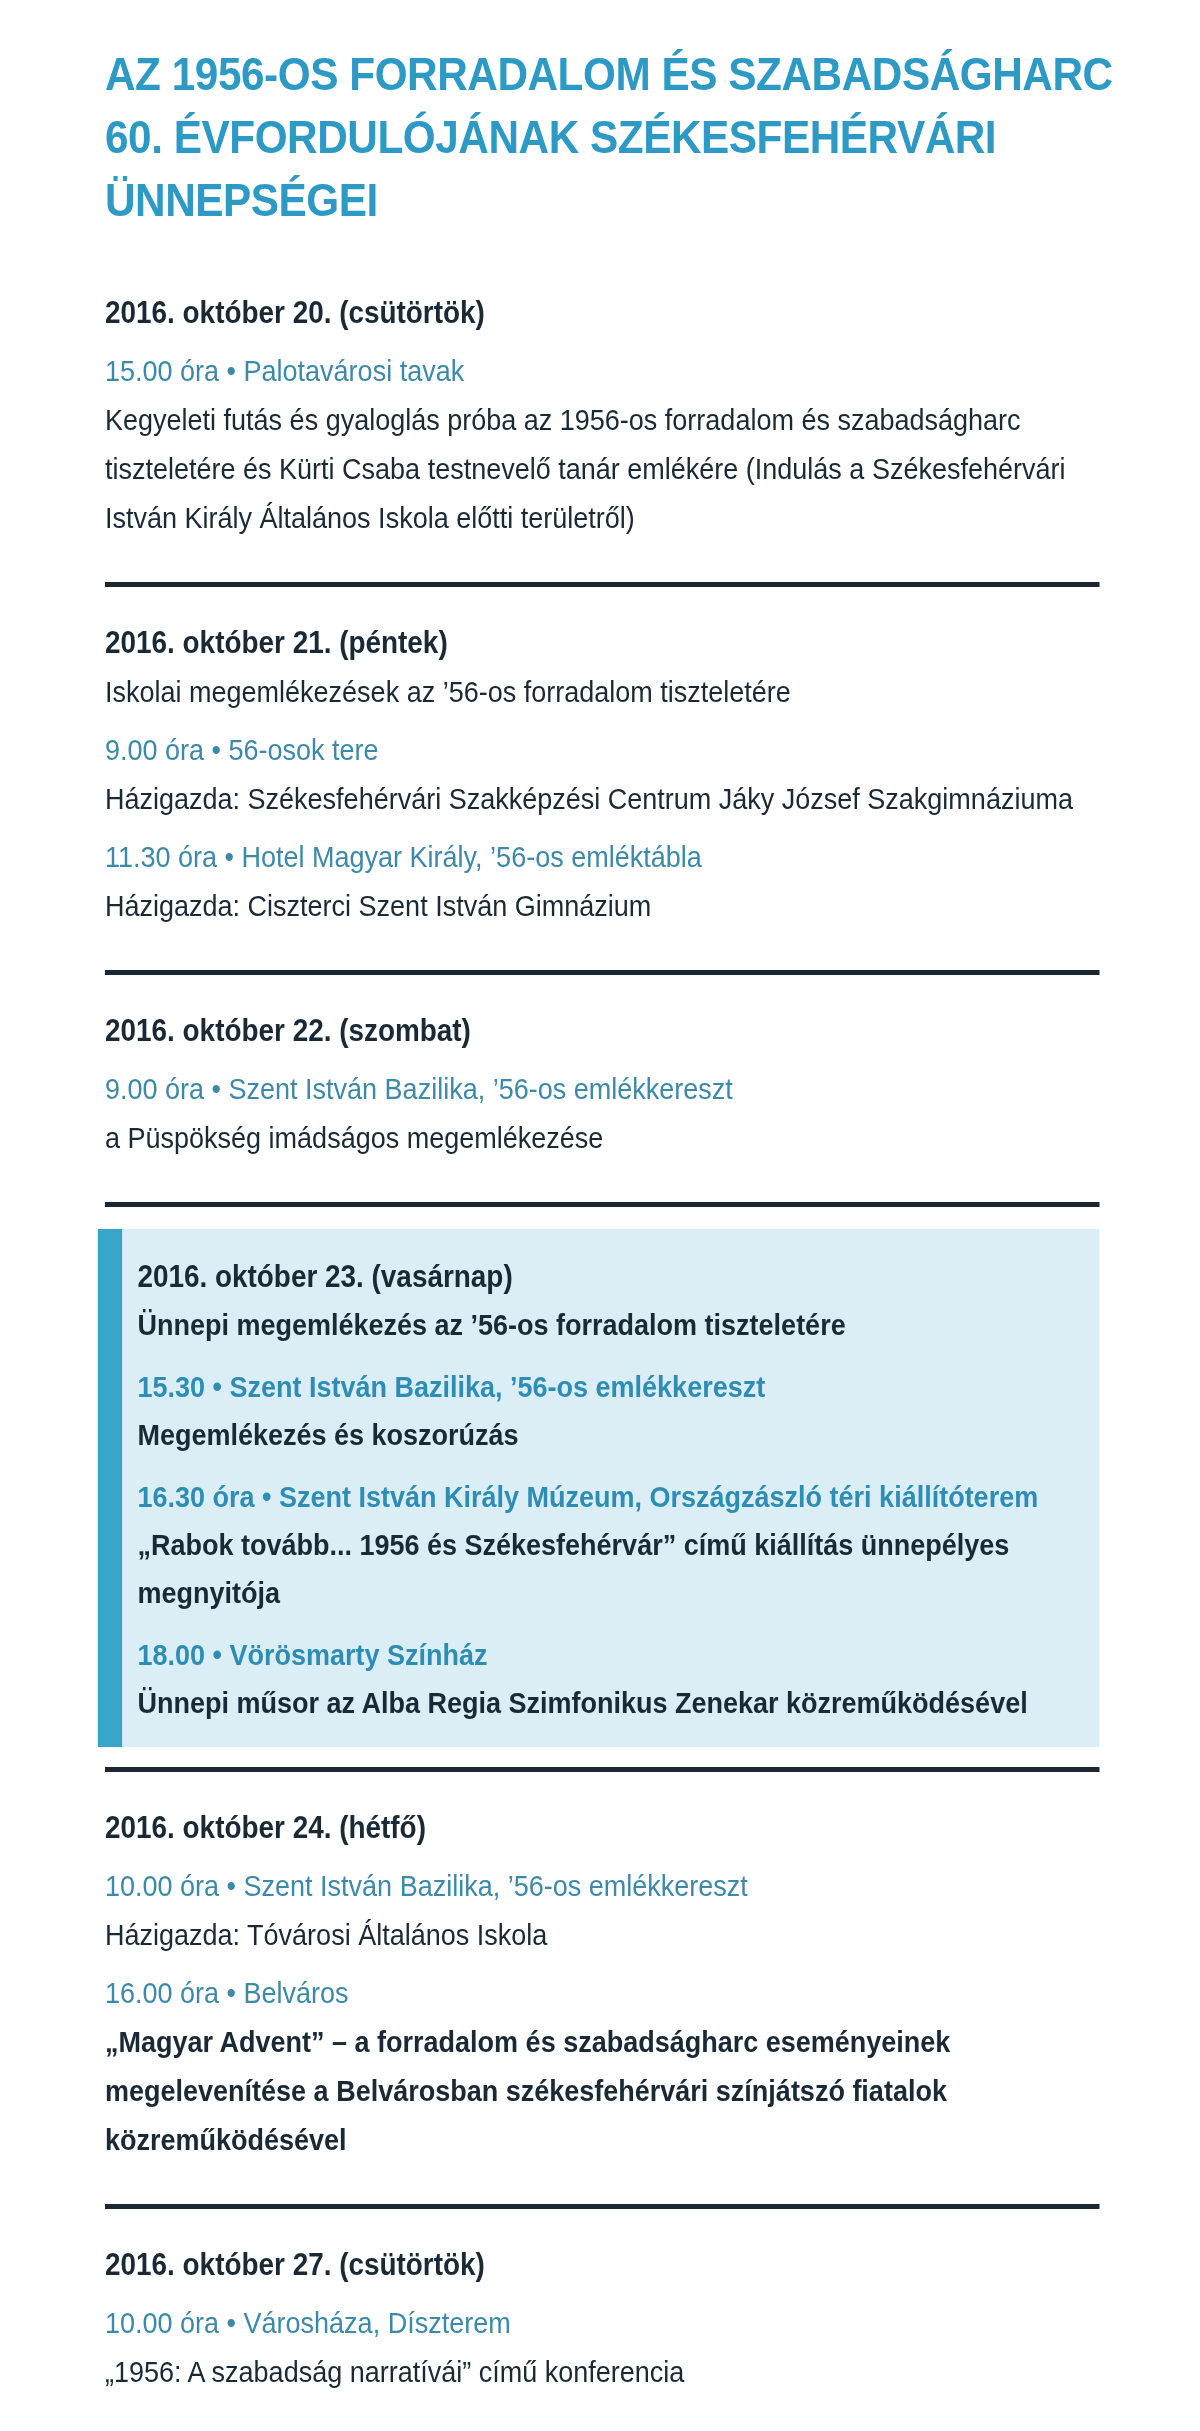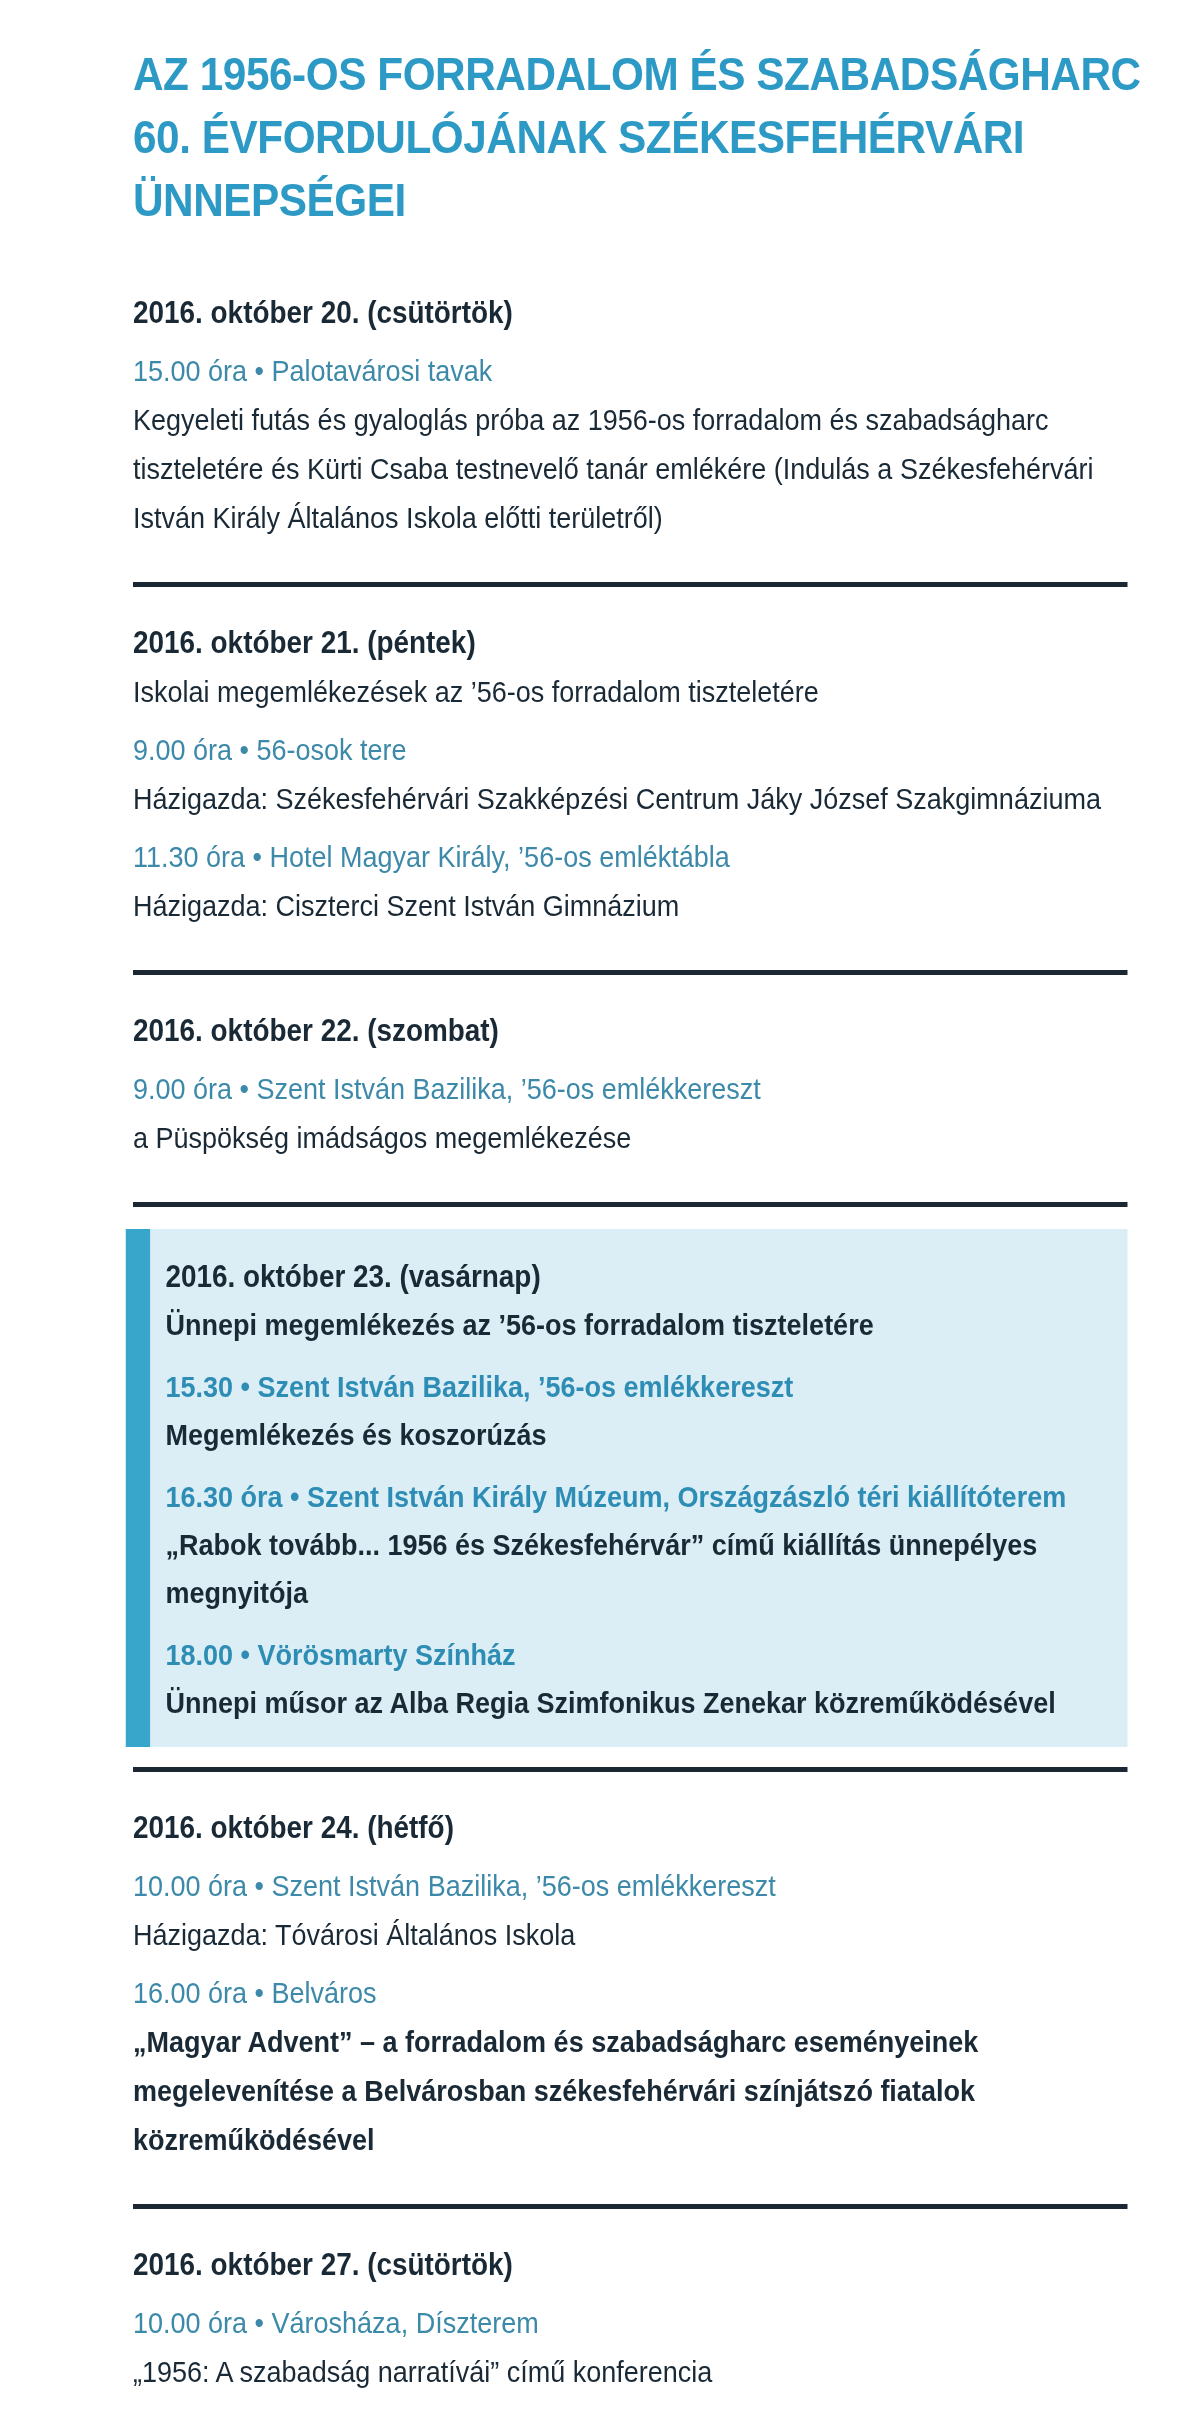--- a/index.html
+++ b/index.html
@@ -1,16 +1,16 @@
 <!DOCTYPE html>
 <html lang="hu"><head>
 <meta charset="utf-8">
 <style>
   html,body{margin:0;padding:0;background:#ffffff;}
-  .page{position:relative;width:1168px;height:2431px;background:#ffffff;overflow:hidden;margin-left:28px;}
+  .page{position:relative;width:1168px;height:2431px;background:#ffffff;overflow:hidden;}
   .content{
     position:absolute;left:105px;top:42px;width:1105px;
     transform:scaleX(0.9);transform-origin:0 0;
     font-family:"Liberation Sans",sans-serif;
     font-size:30px;line-height:49px;color:#1A2936;
   }
   .title{color:#2D9AC6;font-size:47px;line-height:63px;font-weight:bold;letter-spacing:-0.5px;}
   .title div{white-space:nowrap;}
   .heading{font-weight:bold;font-size:31px;white-space:nowrap;margin-top:31px;}
   .heading.first{margin-top:57px;}

